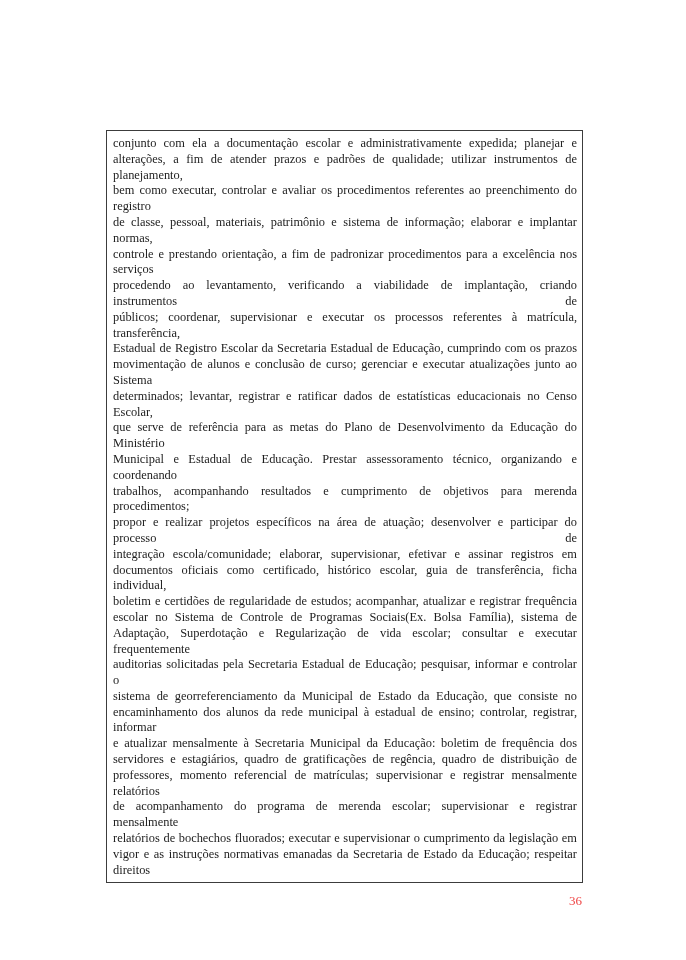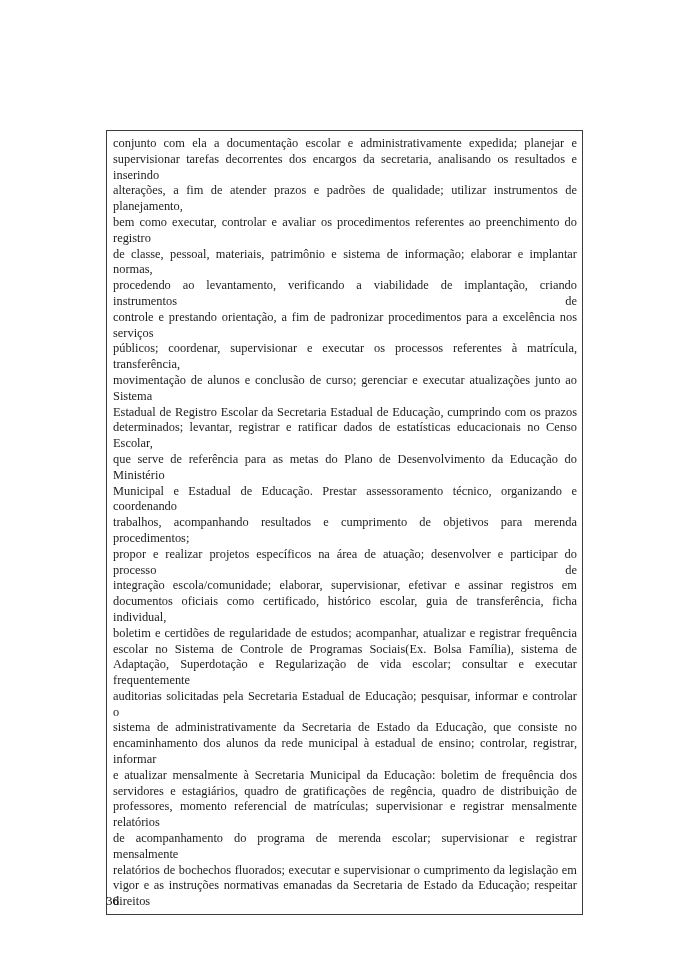--- a/index.html
+++ b/index.html
@@ -33,53 +33,53 @@
     text-align-last: justify;
     -moz-text-align-last: justify;
     word-spacing: 0.5px;
     white-space: normal;
   }
   .page-number {
     position: absolute;
     left: 106px;
     top: 893px;
     width: 476px;
+    text-align: right;
     font-size: 13px;
-    color: #000000;
+    color: #ef4444;
   }
 </style>
 </head>
 <body>
 
 <div class="page">
 
   <div class="text-frame">
 
   <div class="text-line">conjunto com ela a documentação escolar e administrativamente expedida; planejar e</div>
-      <div class="text-line">supervisionar tarefas decorrentes dos encargos da secretaria, analisando os resultados e inserindo</div>
       <div class="text-line">alterações, a fim de atender prazos e padrões de qualidade; utilizar instrumentos de planejamento,</div>
       <div class="text-line">bem como executar, controlar e avaliar os procedimentos referentes ao preenchimento do registro</div>
       <div class="text-line">de classe, pessoal, materiais, patrimônio e sistema de informação; elaborar e implantar normas,</div>
+      <div class="text-line">controle e prestando orientação, a fim de padronizar procedimentos para a excelência nos serviços</div>
       <div class="text-line">procedendo ao levantamento, verificando a viabilidade de implantação, criando instrumentos de</div>
-      <div class="text-line">controle e prestando orientação, a fim de padronizar procedimentos para a excelência nos serviços</div>
       <div class="text-line">públicos; coordenar, supervisionar e executar os processos referentes à matrícula, transferência,</div>
+      <div class="text-line">Estadual de Registro Escolar da Secretaria Estadual de Educação, cumprindo com os prazos</div>
       <div class="text-line">movimentação de alunos e conclusão de curso; gerenciar e executar atualizações junto ao Sistema</div>
-      <div class="text-line">Estadual de Registro Escolar da Secretaria Estadual de Educação, cumprindo com os prazos</div>
       <div class="text-line">determinados; levantar, registrar e ratificar dados de estatísticas educacionais no Censo Escolar,</div>
       <div class="text-line">que serve de referência para as metas do Plano de Desenvolvimento da Educação do Ministério</div>
       <div class="text-line">Municipal e Estadual de Educação. Prestar assessoramento técnico, organizando e coordenando</div>
       <div class="text-line">trabalhos, acompanhando resultados e cumprimento de objetivos para merenda procedimentos;</div>
       <div class="text-line">propor e realizar projetos específicos na área de atuação; desenvolver e participar do processo de</div>
       <div class="text-line">integração escola/comunidade; elaborar, supervisionar, efetivar e assinar registros em</div>
       <div class="text-line">documentos oficiais como certificado, histórico escolar, guia de transferência, ficha individual,</div>
       <div class="text-line">boletim e certidões de regularidade de estudos; acompanhar, atualizar e registrar frequência</div>
       <div class="text-line">escolar no Sistema de Controle de Programas Sociais(Ex. Bolsa Família), sistema de</div>
       <div class="text-line">Adaptação, Superdotação e Regularização de vida escolar; consultar e executar frequentemente</div>
       <div class="text-line">auditorias solicitadas pela Secretaria Estadual de Educação; pesquisar, informar e controlar o</div>
-      <div class="text-line">sistema de administrativamente da Secretaria de Estado da Educação, que consiste no</div>
+      <div class="text-line">sistema de georreferenciamento da Municipal de Estado da Educação, que consiste no</div>
       <div class="text-line">encaminhamento dos alunos da rede municipal à estadual de ensino; controlar, registrar, informar</div>
       <div class="text-line">e atualizar mensalmente à Secretaria Municipal da Educação: boletim de frequência dos</div>
       <div class="text-line">servidores e estagiários, quadro de gratificações de regência, quadro de distribuição de</div>
       <div class="text-line">professores, momento referencial de matrículas; supervisionar e registrar mensalmente relatórios</div>
       <div class="text-line">de acompanhamento do programa de merenda escolar; supervisionar e registrar mensalmente</div>
       <div class="text-line">relatórios de bochechos fluorados; executar e supervisionar o cumprimento da legislação em</div>
       <div class="text-line">vigor e as instruções normativas emanadas da Secretaria de Estado da Educação; respeitar direitos</div>
     </div>
 
   <div class="page-number">36</div>

